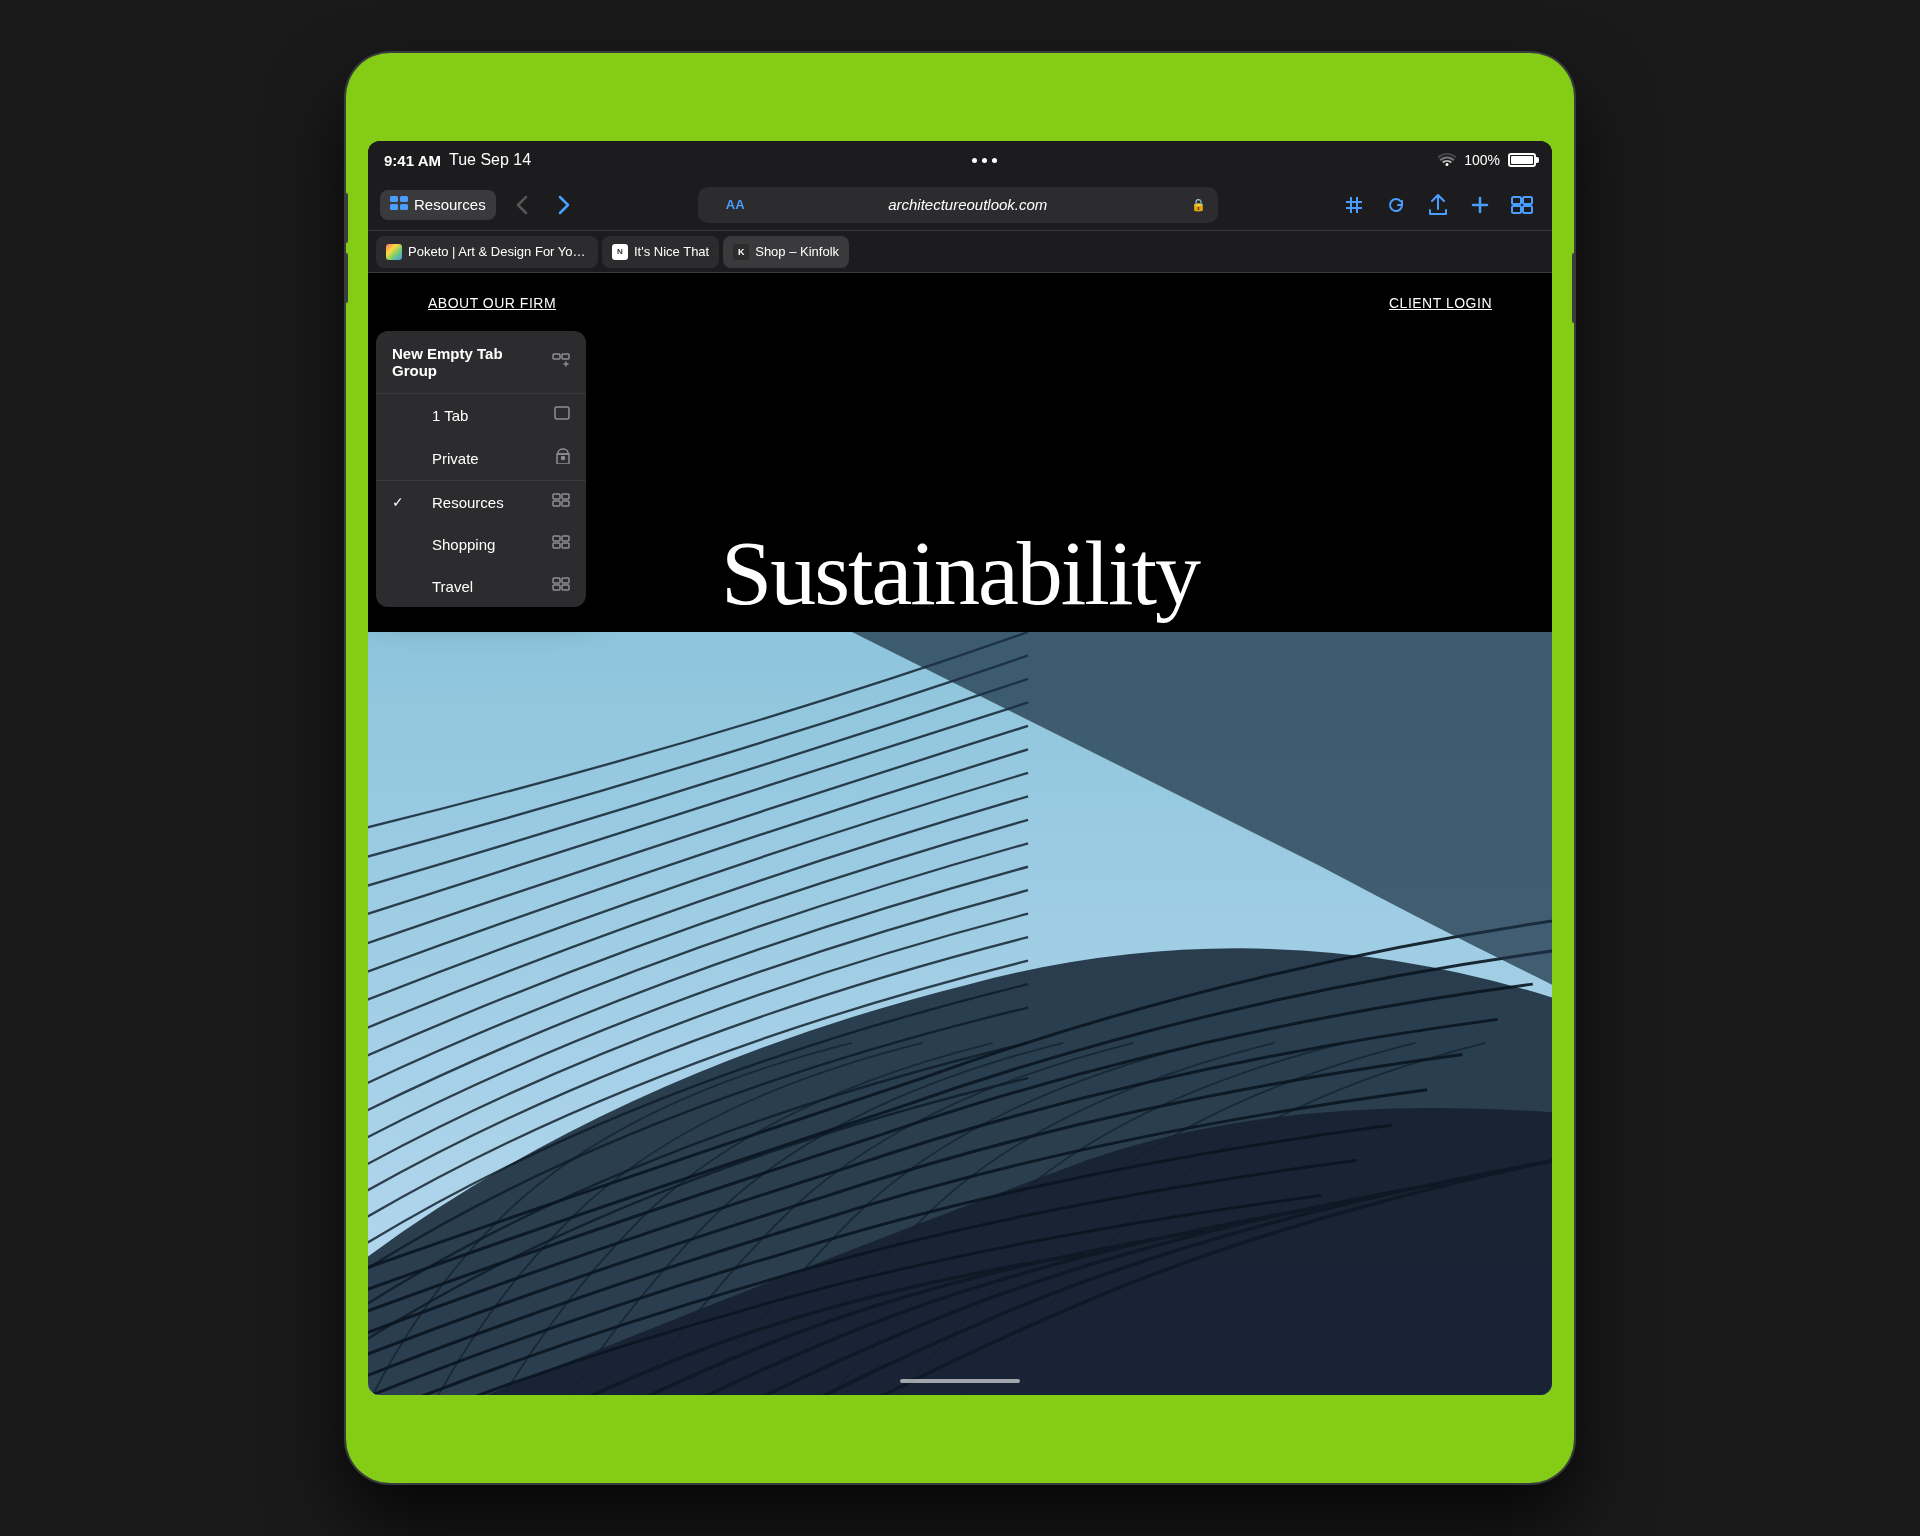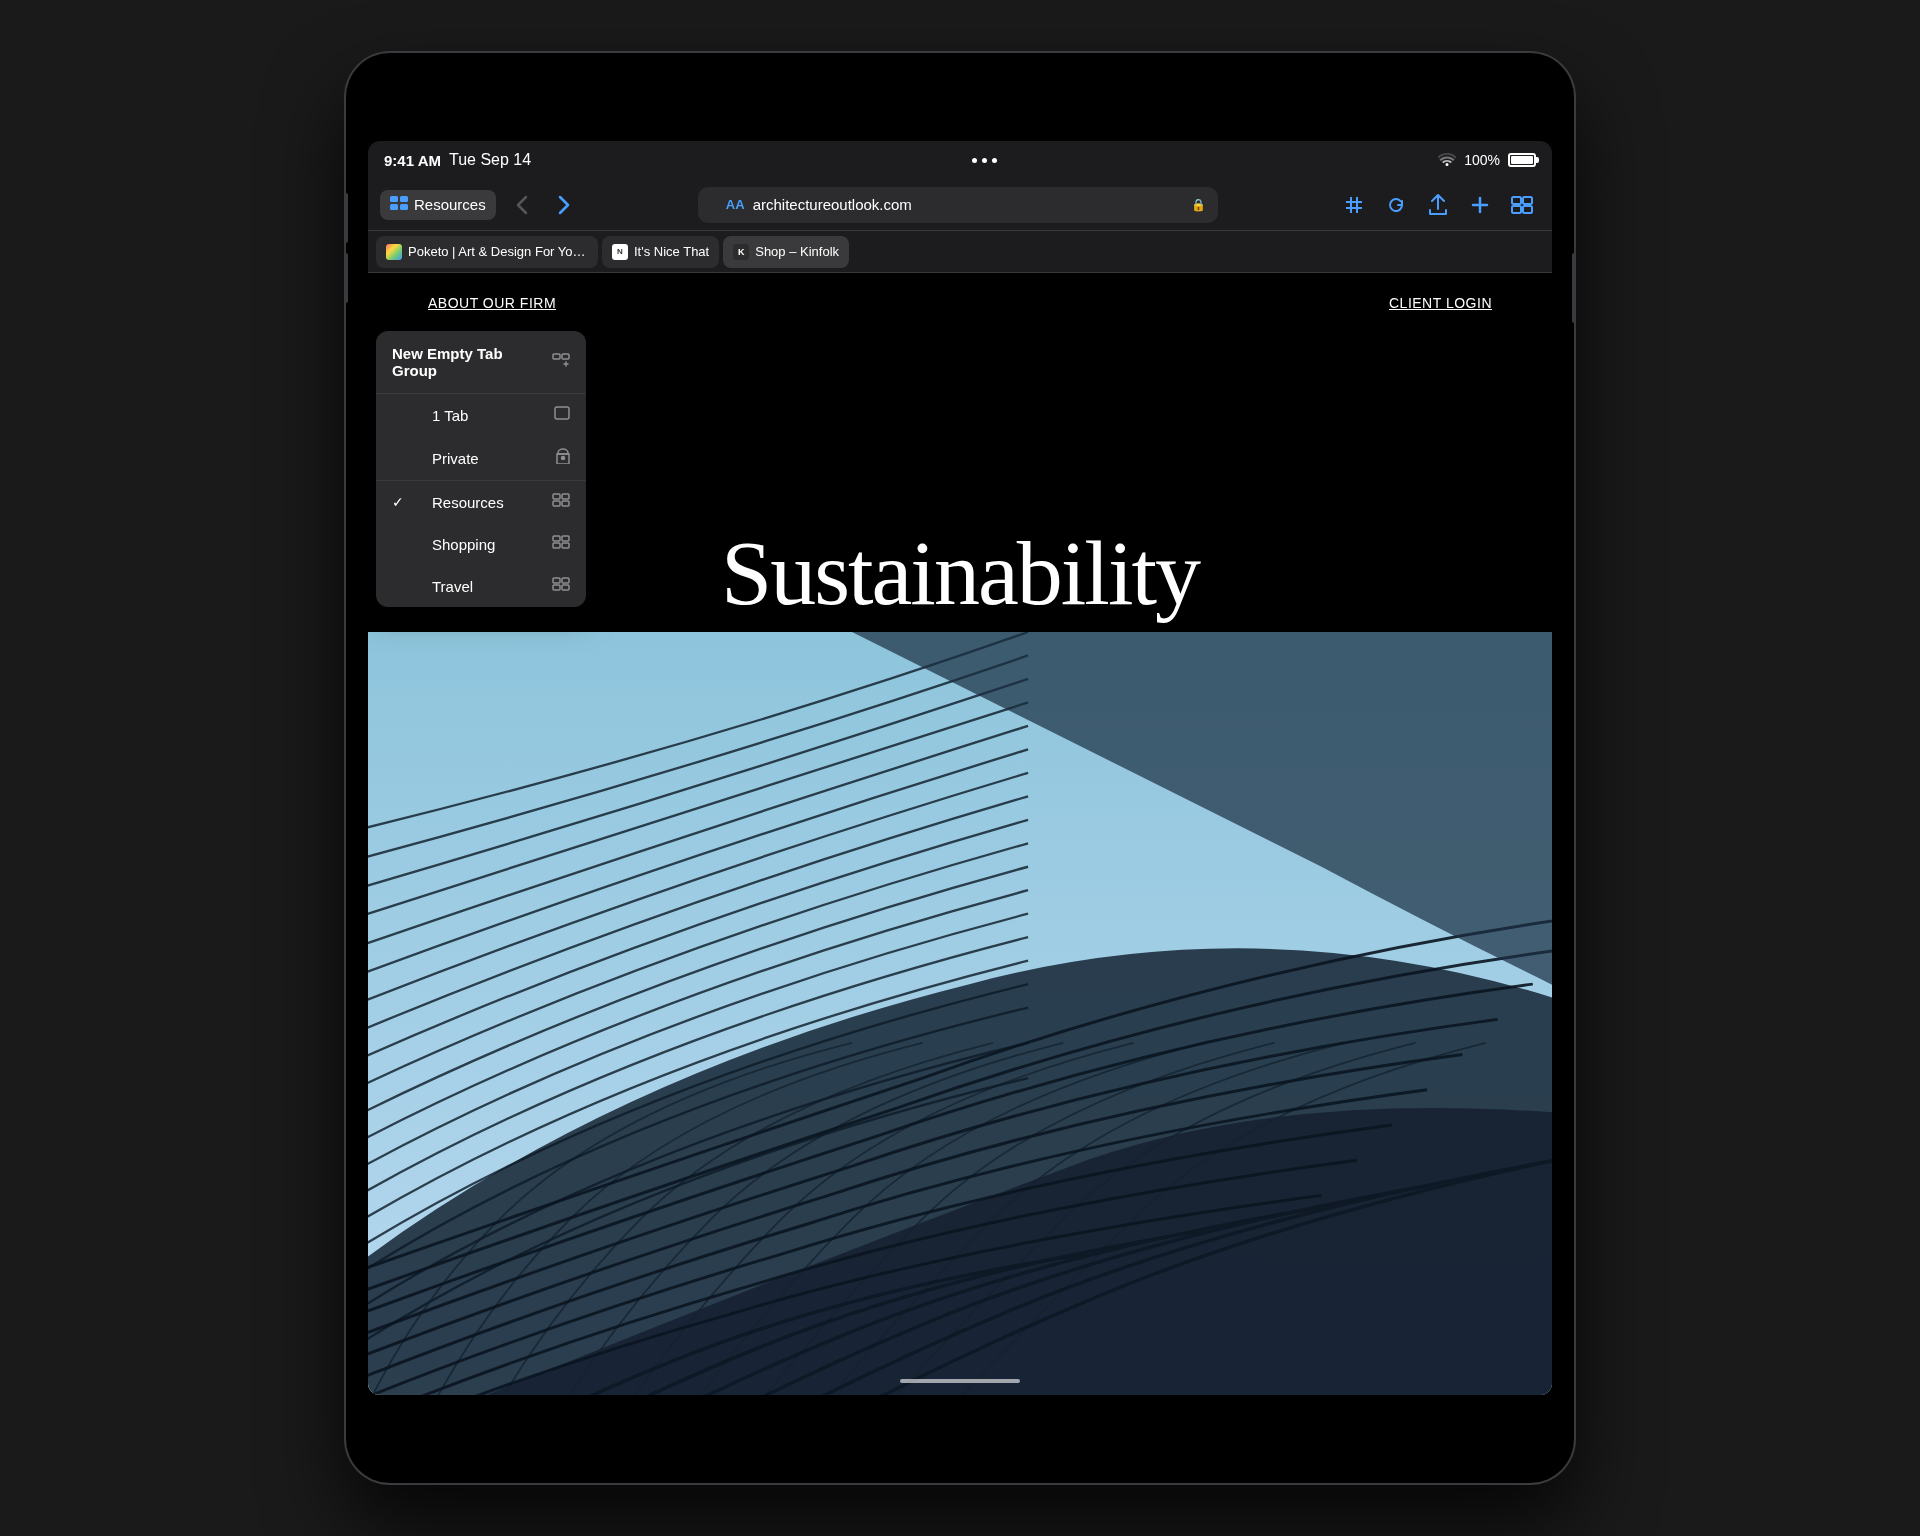--- a/index.html
+++ b/index.html
@@ -10,21 +10,21 @@
       background: #1a1a1a;
       display: flex;
       align-items: center;
       justify-content: center;
       font-family: -apple-system, BlinkMacSystemFont, 'SF Pro Text', 'Helvetica Neue', sans-serif;
     }
 
     .ipad-frame {
       width: 1228px;
       height: 1430px;
-      background: #000000;
+      background: #84cc16;
       border-radius: 44px;
       position: relative;
       box-shadow: 0 0 0 2px #3a3b3e, 0 40px 80px rgba(0,0,0,0.8);
       overflow: hidden;
     }
 
     
     .ipad-screen {
       position: absolute;
       top: 88px;
@@ -204,21 +204,22 @@
       color: #4a9eff;
       font-size: 13px;
       font-weight: 700;
       margin-left: 16px;
     }
 
     .url-text {
       flex: 1;
       color: #fff;
       font-size: 15px;
-      text-align: left;
+      text-align: center;
+      font-style: italic;
     }
 
     .lock-icon {
       color: #8e8e93;
       font-size: 12px;
     }
 
     .toolbar-actions {
       display: flex;
       align-items: center;

